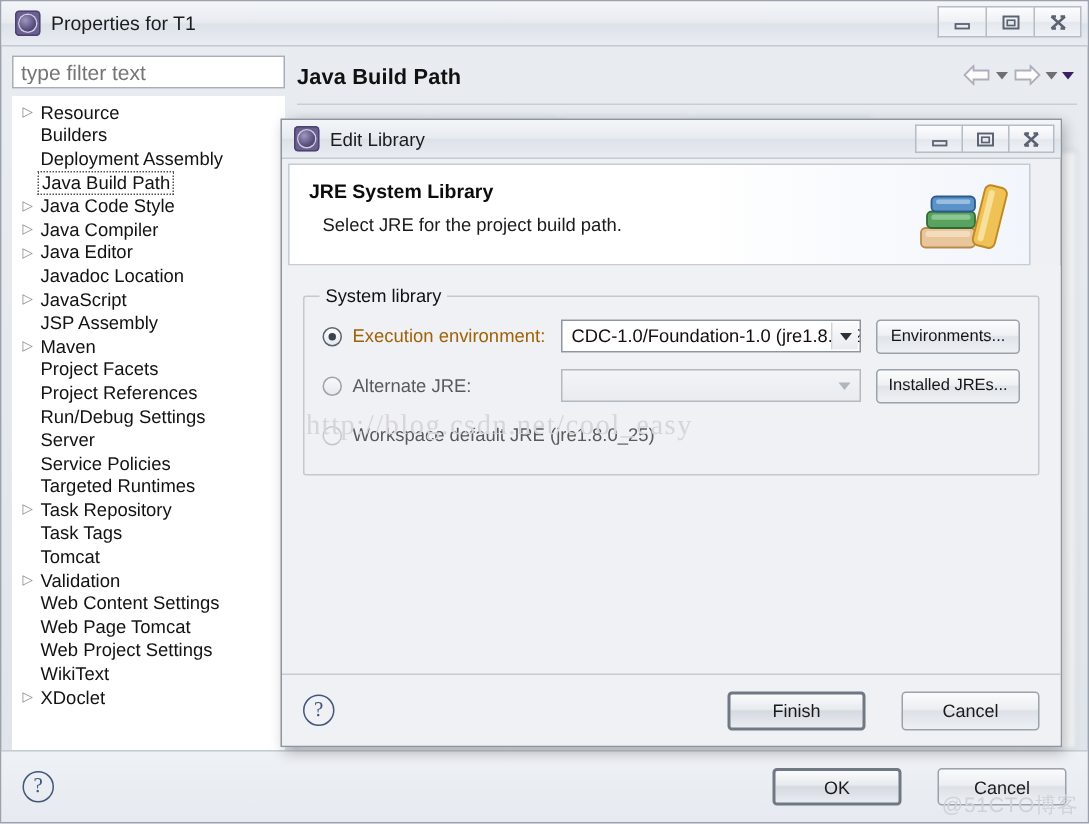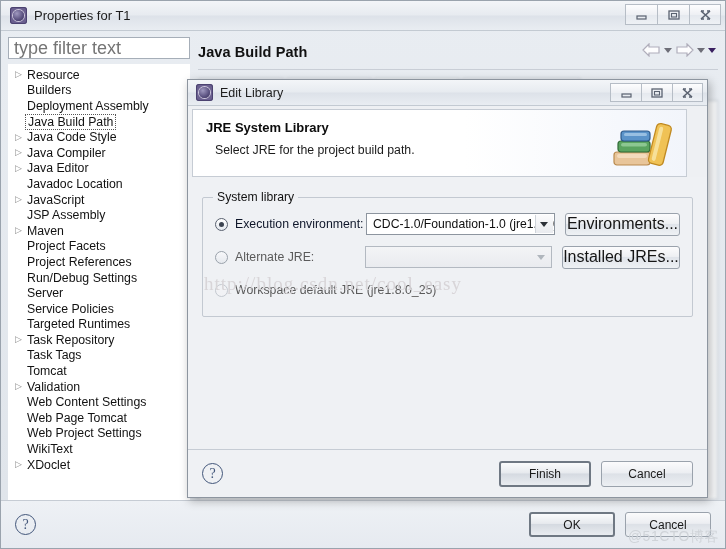--- a/index.html
+++ b/index.html
@@ -88,21 +88,21 @@
   .props-left {
     width: 182px;
     flex: 0 0 182px;
     display: flex;
     flex-direction: column;
   }
   .filter-input {
     height: 22px;
     border: 1px solid #a6aeb8;
     background: #ffffff;
-    font-size: 18px;
+    font-size: 14px;
     padding: 0 5px;
     color: #9a9a9a;
     line-height: 20px;
     font-family: "Liberation Sans", sans-serif;
     outline: none;
   }
   .tree {
     flex: 1 1 auto;
     margin-top: 5px;
     background: #ffffff;
@@ -235,21 +235,21 @@
     color: #42567a;
     font-size: 14px;
     display: flex; align-items: center; justify-content: center;
     font-family: "Liberation Serif", serif;
     flex: 0 0 21px;
   }
   .footer-btns {
     position: absolute;
     right: 14px;
     display: flex;
-    gap: 10px;
+    gap: 24px;
   }
   .btn {
     height: 25px;
     min-width: 86px;
     border: 1px solid #9aa2ac;
     border-radius: 3px;
     background: linear-gradient(to bottom, #fbfbfc 0%, #eceef2 45%, #dde1e7 50%, #eceff3 100%);
     font-size: 12px;
     color: #1a1a1a;
     display: flex; align-items: center; justify-content: center;
@@ -354,21 +354,21 @@
     position: absolute;
     left: 3px; top: 3px;
     width: 5px; height: 5px;
     border-radius: 50%;
     background: #3b4350;
   }
   .radio.disabled { border-color: #c3c8cf; background: #f1f2f5; }
 
   .radio-label {
     font-size: 12.3px;
-    color: #0f172a;
+    color: #a16207;
     white-space: nowrap;
   }
   .radio-label.dim { color: #5a5a5a; }
 
   .combo {
     height: 22px;
     border: 1px solid #8d959f;
     background: #ffffff;
     display: flex;
     align-items: center;
@@ -403,21 +403,21 @@
   }
   .combo.disabled .arrow-box i { border-top-color: #b0b6bd; }
 
   .side-btn {
     height: 23px;
     min-width: 96px;
     margin-left: 10px;
     border: 1px solid #9aa2ac;
     border-radius: 3px;
     background: linear-gradient(to bottom, #fcfcfd 0%, #eef0f3 45%, #e0e4ea 50%, #eef1f4 100%);
-    font-size: 16px;
+    font-size: 11px;
     color: #151515;
     display: flex; align-items: center; justify-content: center;
     padding: 0 8px;
     white-space: nowrap;
   }
 
   .watermark {
     position: absolute;
     left: 16px; top: 96px;
     font-family: "Liberation Serif", serif;

